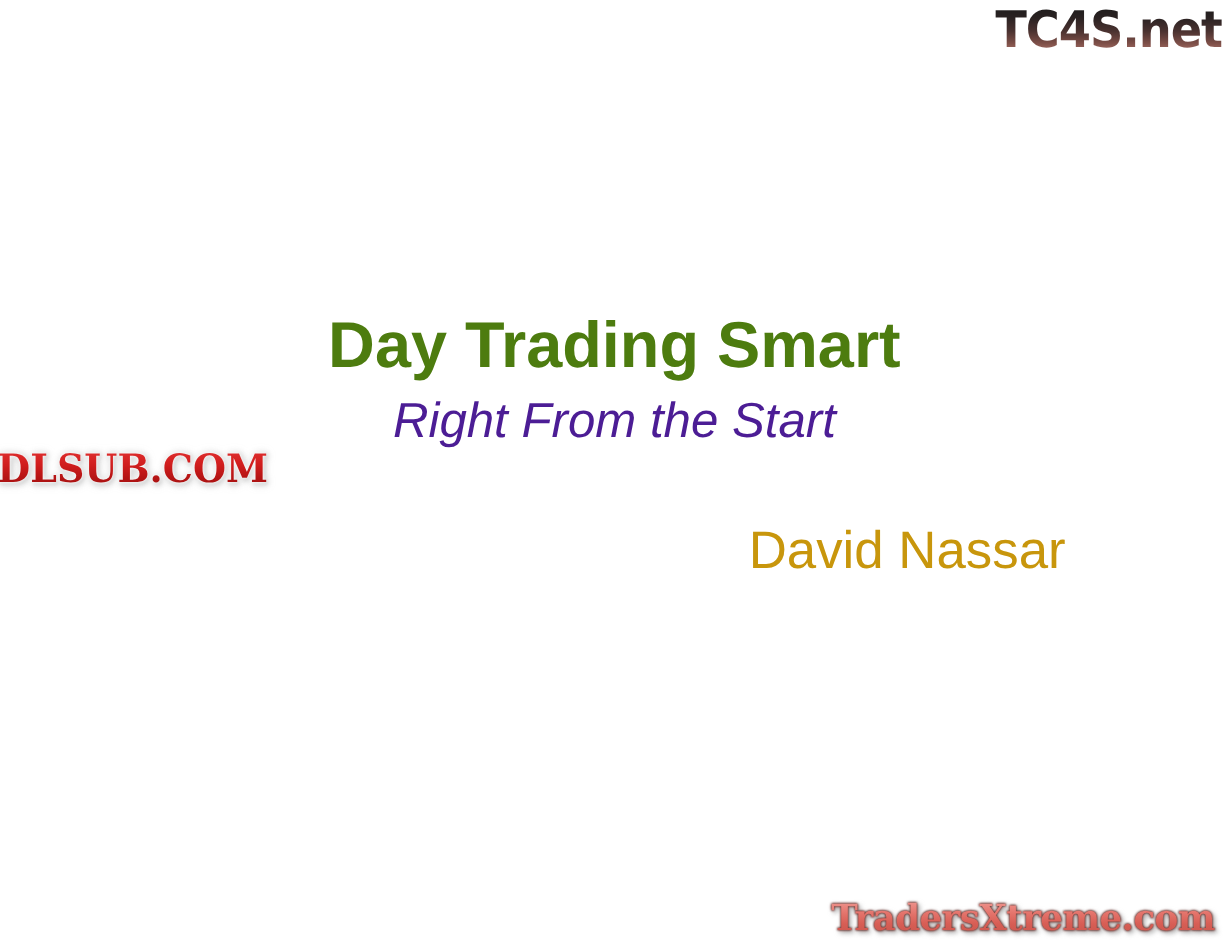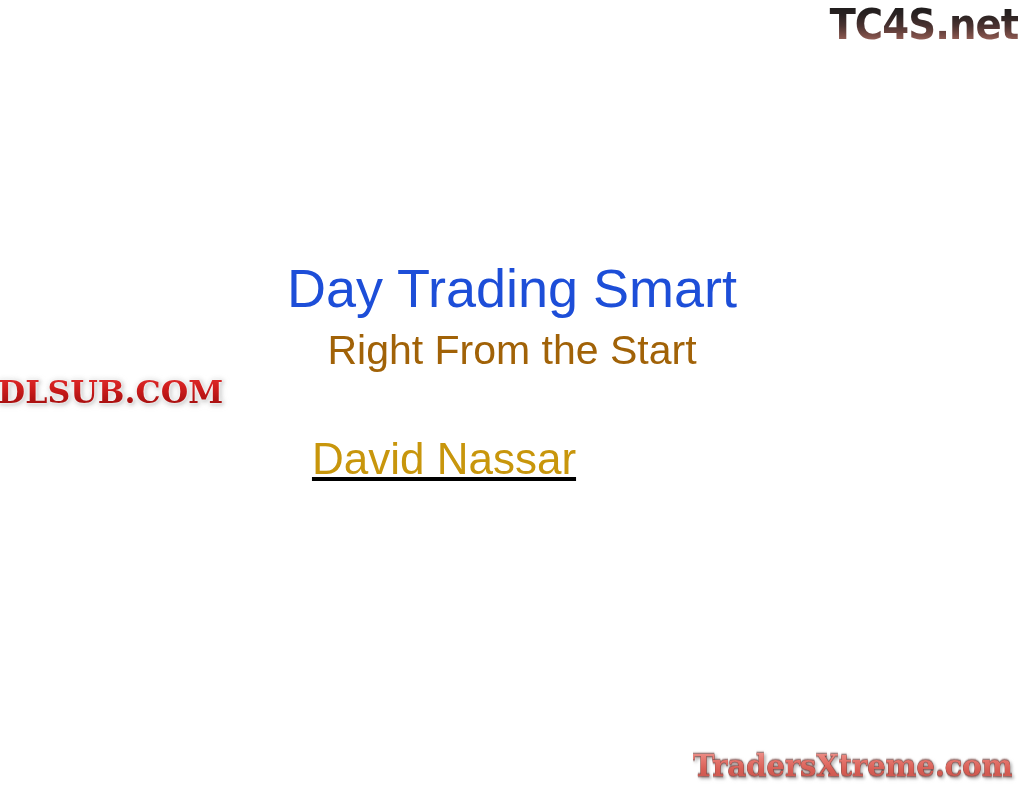--- a/index.html
+++ b/index.html
@@ -55,35 +55,36 @@
     left: 0;
     top: 258px;
     width: 1024px;
     text-align: center;
   }
 
   #main-title {
     font-family: "Liberation Sans", sans-serif;
     font-size: 54px;
     line-height: 60px;
-    font-weight: normal;
-    color: #1d4ed8;
+    font-weight: bold;
+    color: #4d7c0f;
     letter-spacing: 0px;
     white-space: nowrap;
   }
 
   #subtitle {
     font-family: "Liberation Sans", sans-serif;
     font-size: 41px;
     line-height: 48px;
     font-weight: normal;
-    color: #a16207;
+    color: #4c1d95;
     letter-spacing: 0px;
     white-space: nowrap;
     margin-top: 8px;
+    font-style: italic;
   }
 
   
   #dlsub-watermark {
     position: absolute;
     left: 0;
     top: 374px;
     width: 1024px;
     pointer-events: none;
   }
@@ -112,22 +113,21 @@
     white-space: nowrap;
     user-select: none;
   }
 
   
   #author-block {
     position: absolute;
     left: 0;
     top: 434px;
     width: 888px;
-    text-align: center;
-    text-decoration: underline;
+    text-align: right;
   }
 
   #author-name {
     font-family: "Liberation Sans", sans-serif;
     font-size: 44px;
     line-height: 50px;
     font-weight: normal;
     color: #c8960c;
     white-space: nowrap;
   }

